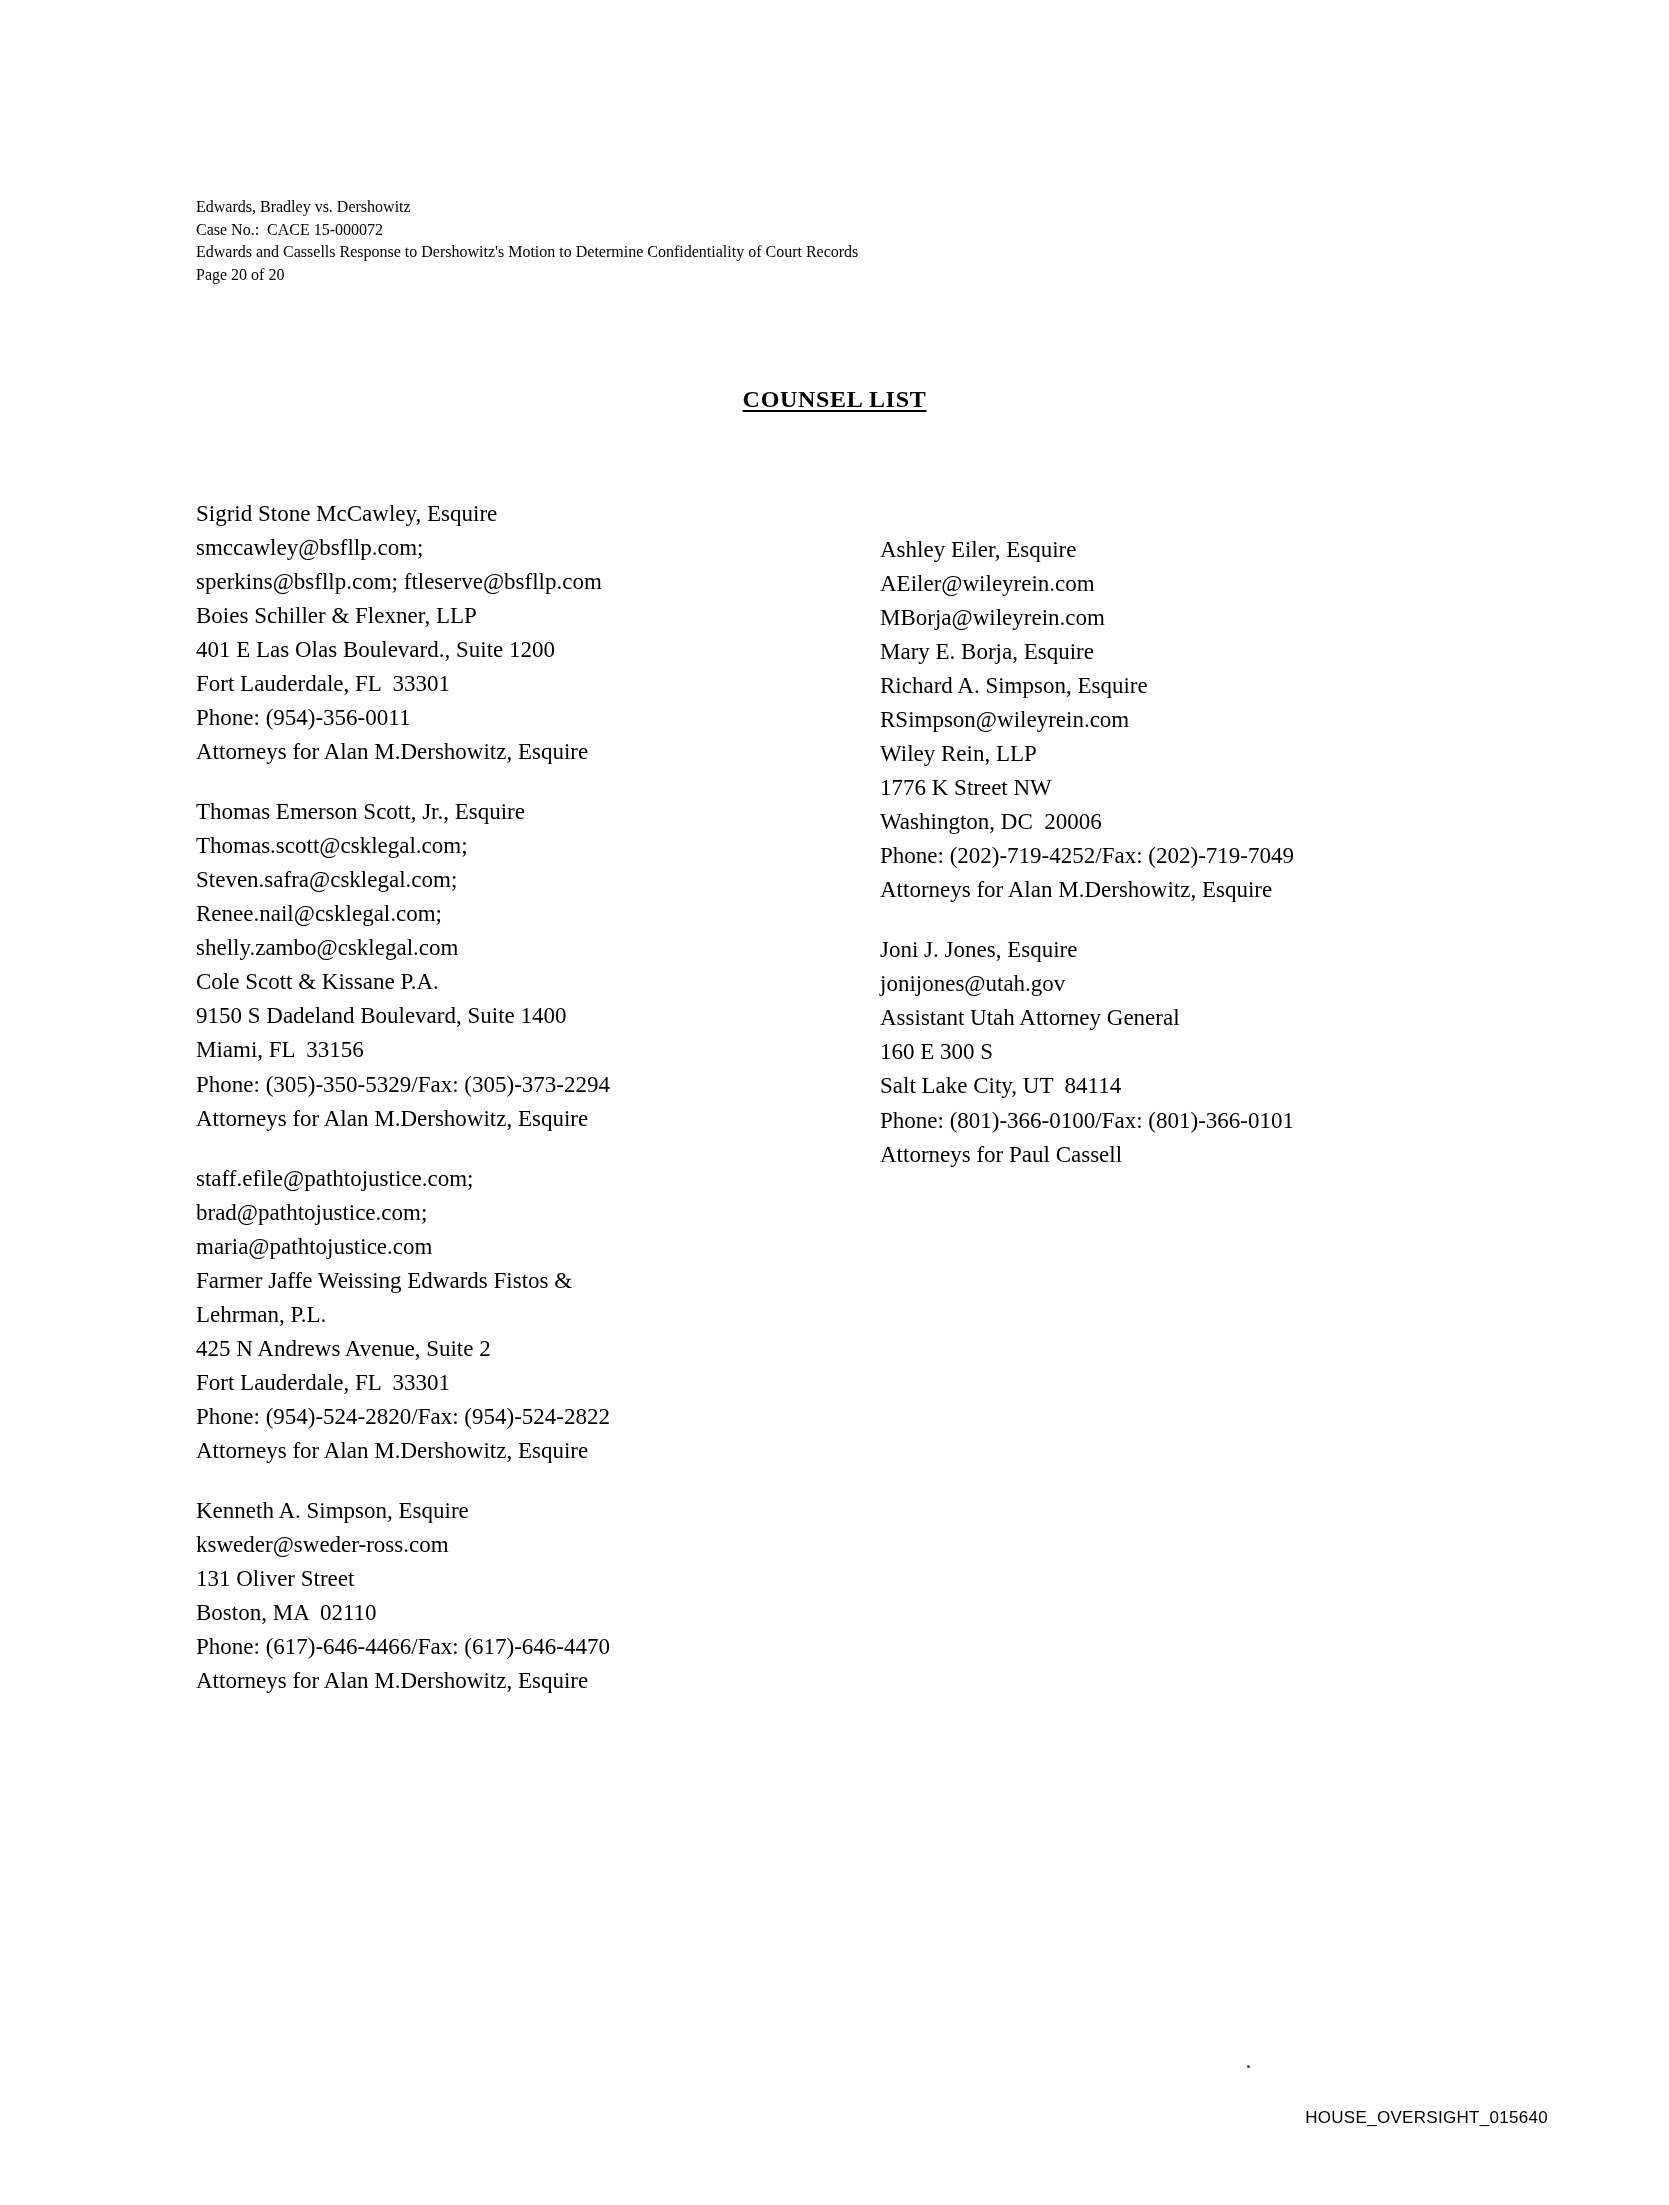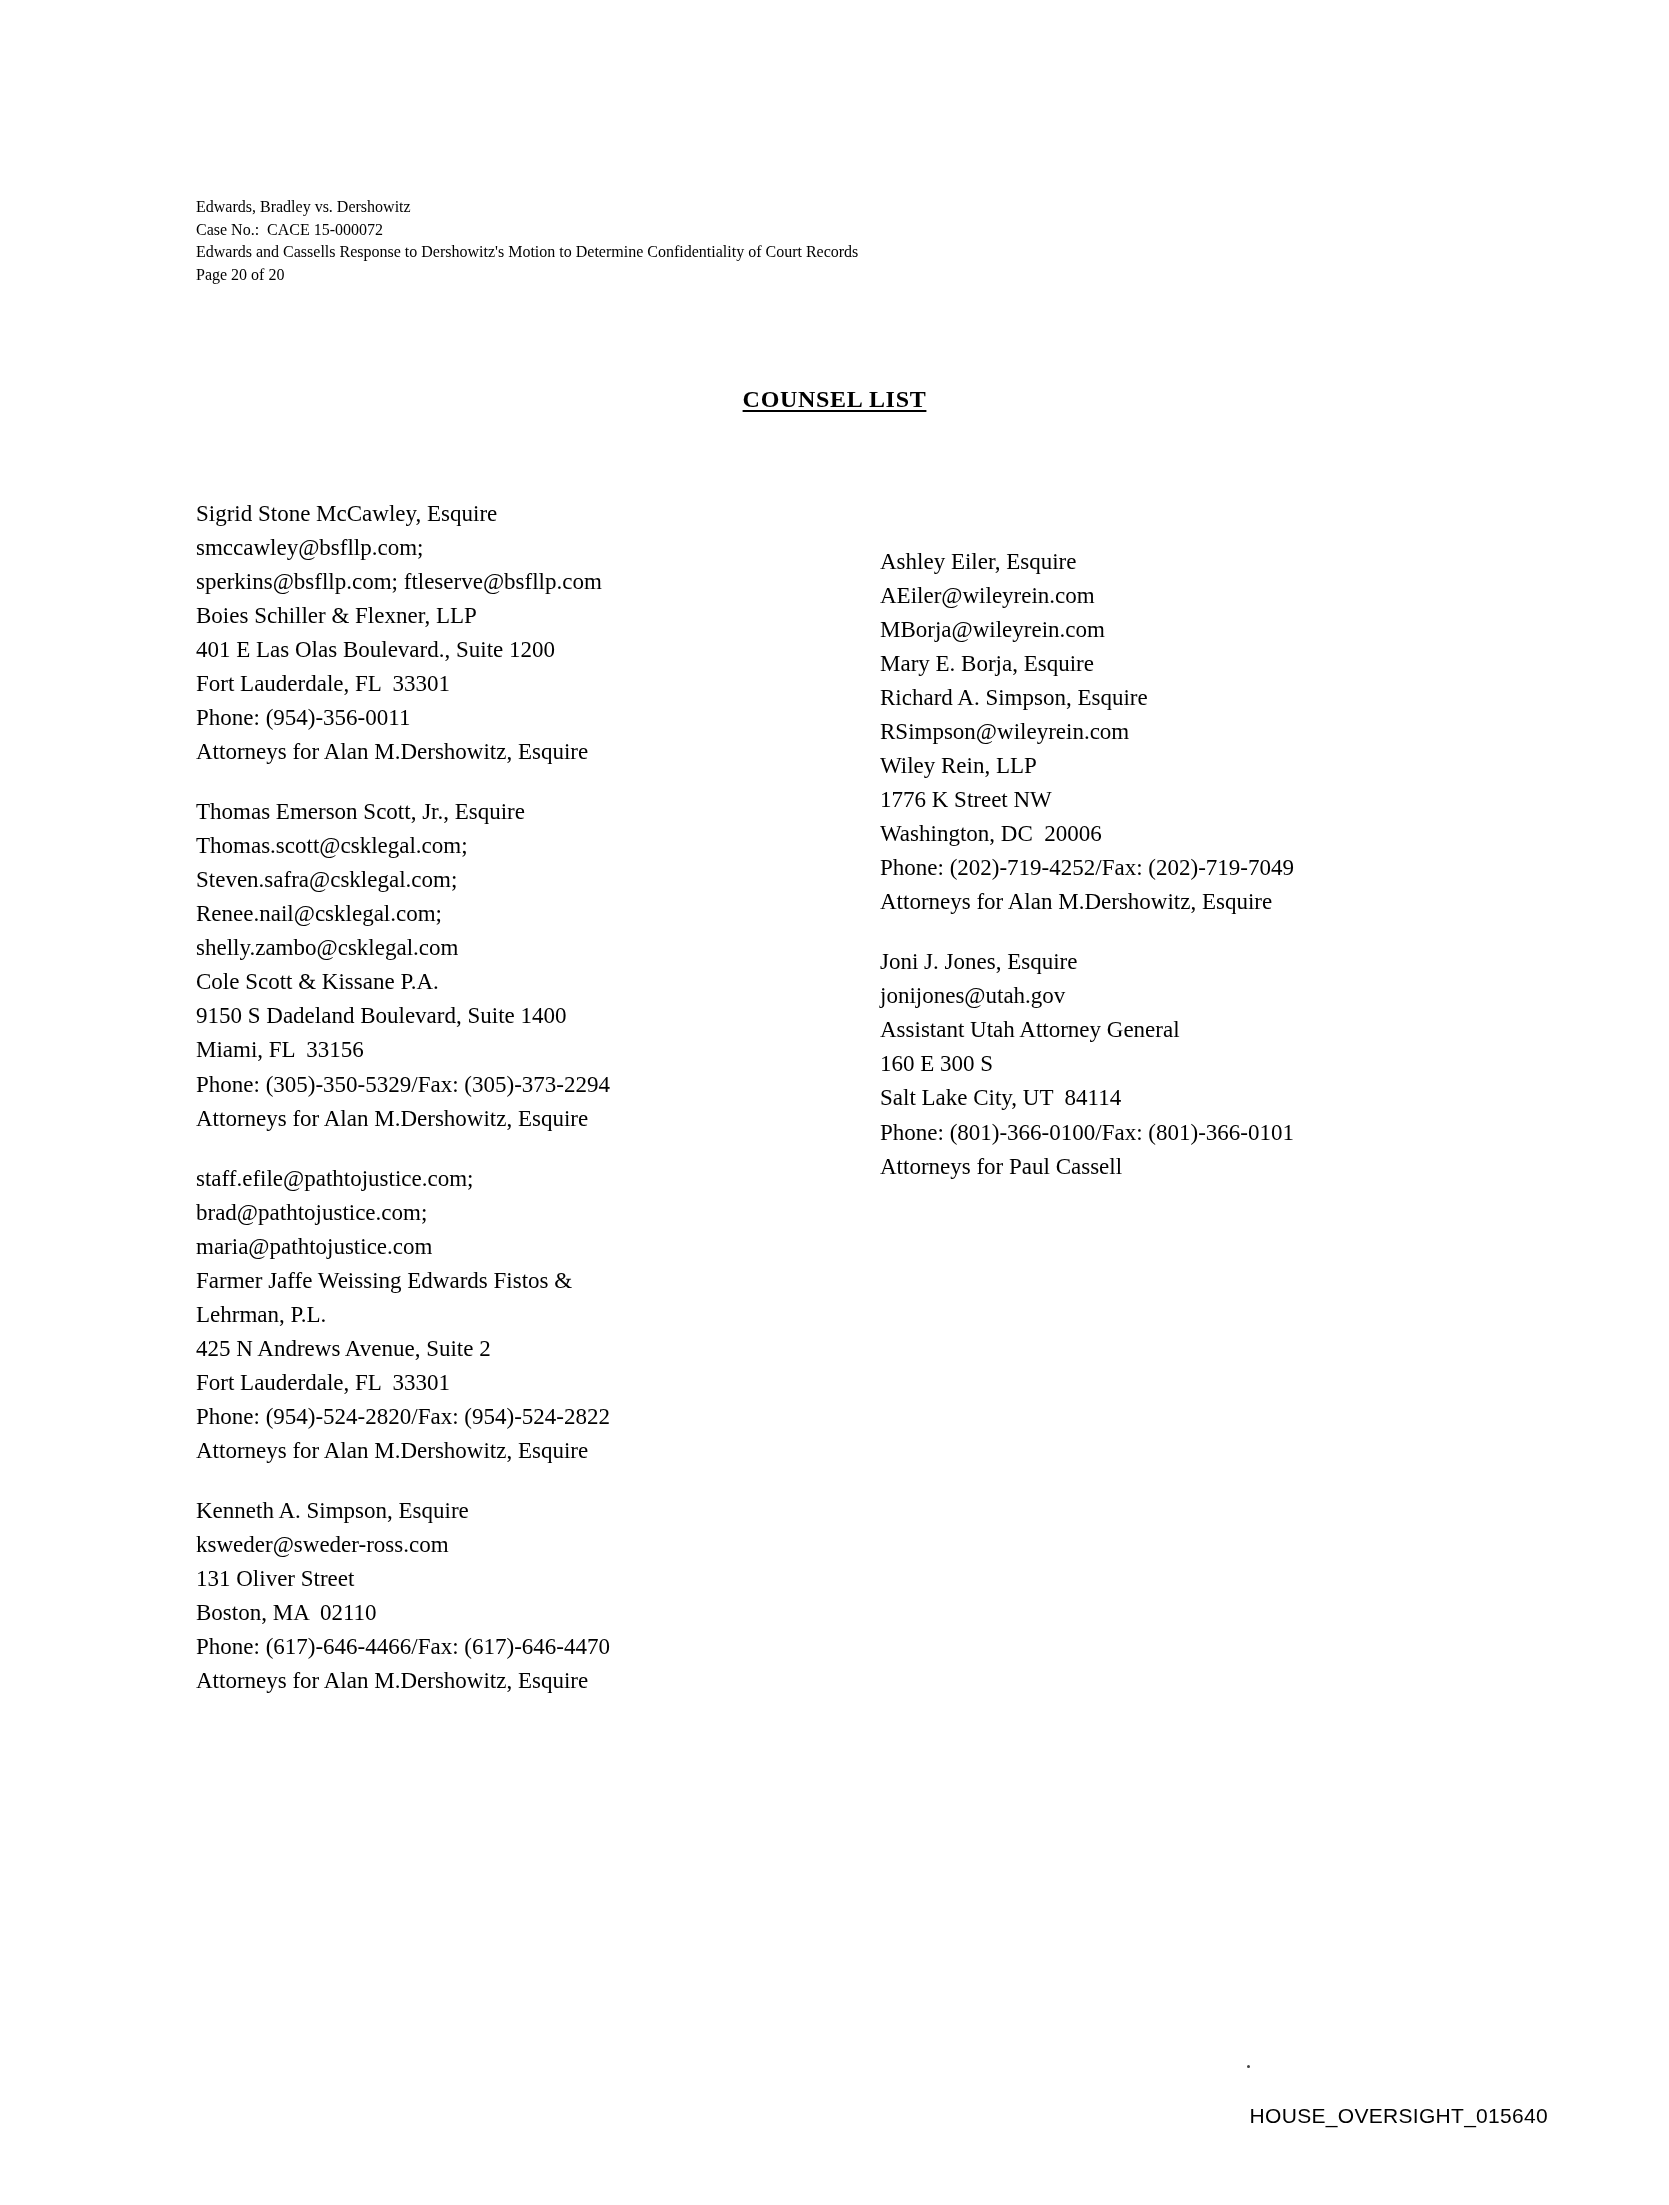--- a/index.html
+++ b/index.html
@@ -59,33 +59,32 @@
     line-height: 1.48;
   }
   .col-left {
     left: 196px;
     width: 628px;
   }
   .col-right {
     left: 880px;
     width: 628px;
     top: 36px;
-    margin-top: 12px;
   }
   .entry {
     margin-bottom: 26px;
   }
   .entry .ln {
     white-space: pre-wrap;
   }
   .footer-id {
     position: absolute;
     right: 121px;
     bottom: 77px;
-    font-size: 21px;
+    font-size: 17px;
     font-family: "Liberation Sans", sans-serif;
     letter-spacing: 0.3px;
   }
   .page-dot {
     position: absolute;
     left: 1247px;
     top: 2065px;
     width: 3.3px;
     height: 3.3px;
     background: #444;

